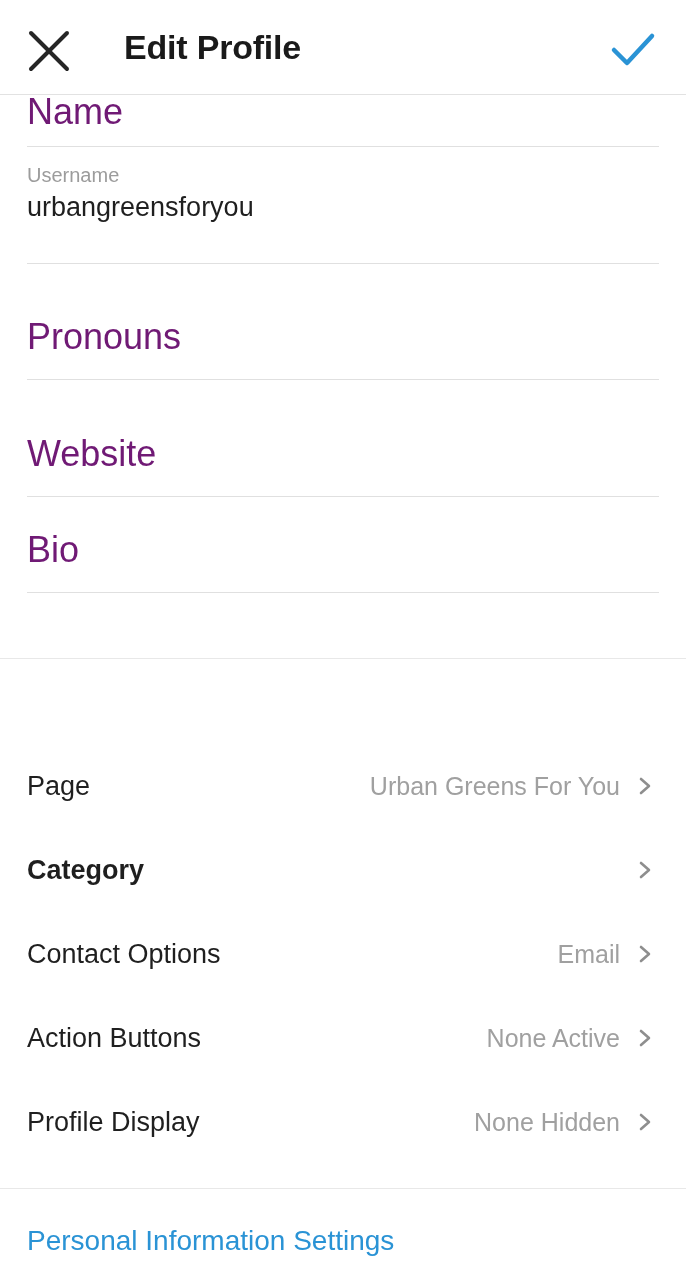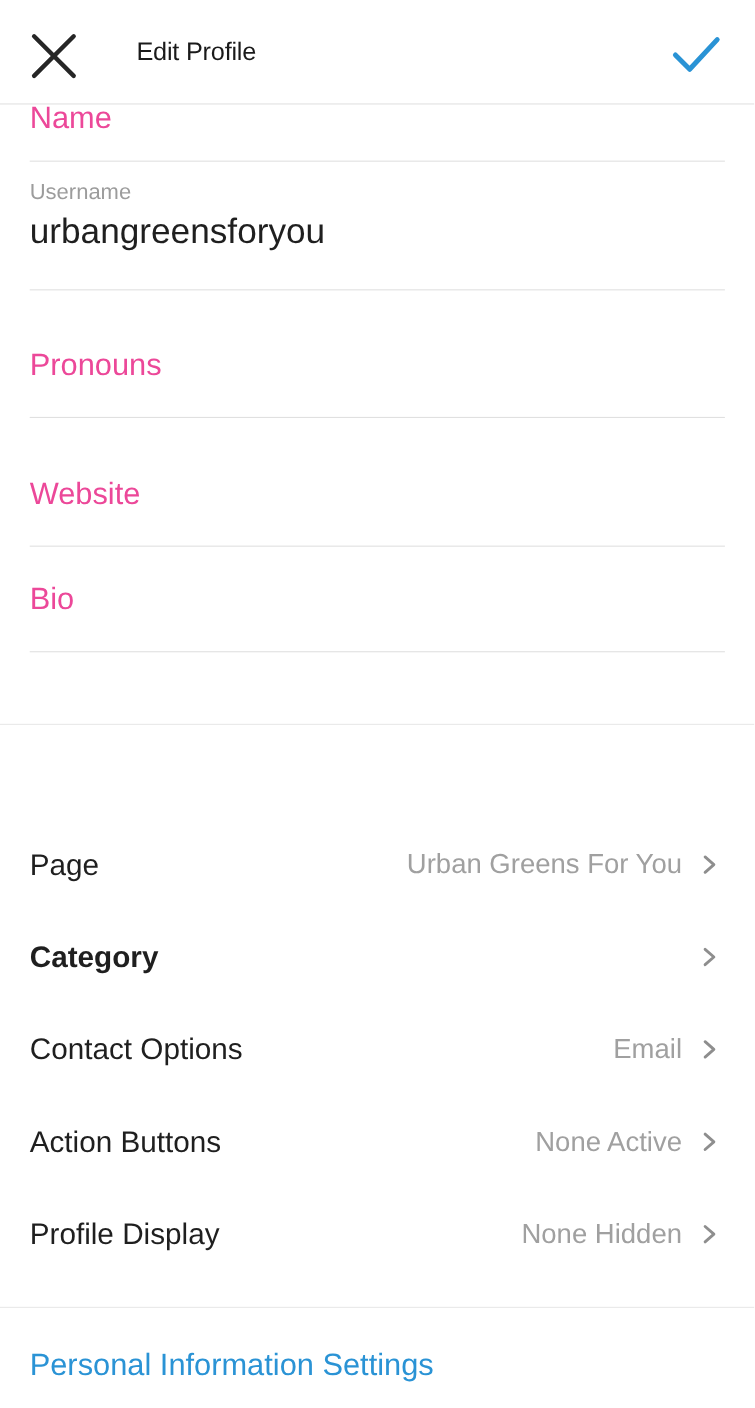--- a/index.html
+++ b/index.html
@@ -38,22 +38,22 @@
     align-items: center;
     justify-content: center;
     cursor: pointer;
   }
   .close-btn svg { display: block; }
   .header-title {
     position: absolute;
     left: 124px;
     top: 50%;
     transform: translateY(-50%);
-    font-size: 23px;
-    font-weight: normal;
+    font-size: 34px;
+    font-weight: bold;
     color: #1a1a1a;
     letter-spacing: -0.2px;
     white-space: nowrap;
   }
   .confirm-btn {
     position: absolute;
     right: 24px;
     top: 22px;
     width: 58px;
     height: 54px;
@@ -86,28 +86,28 @@
   .field-label {
     position: absolute;
     left: 0;
     font-size: 20px;
     color: #9c9c9c;
     white-space: nowrap;
   }
   .field-placeholder {
     position: absolute;
     left: 0;
-    font-size: 28px;
-    color: #ec4899;
+    font-size: 36px;
+    color: #701a75;
     white-space: nowrap;
   }
   .field-value {
     position: absolute;
     left: 0;
-    font-size: 32px;
+    font-size: 27px;
     color: #1f1f1f;
     white-space: nowrap;
   }
 
   
   #field-name        { top: 0px;   height: 52px; }
   #field-name .field-placeholder { top: -4px; }
 
   #field-username    { top: 69px;  height: 100px; }
   #field-username .field-label { top: 0px; }

